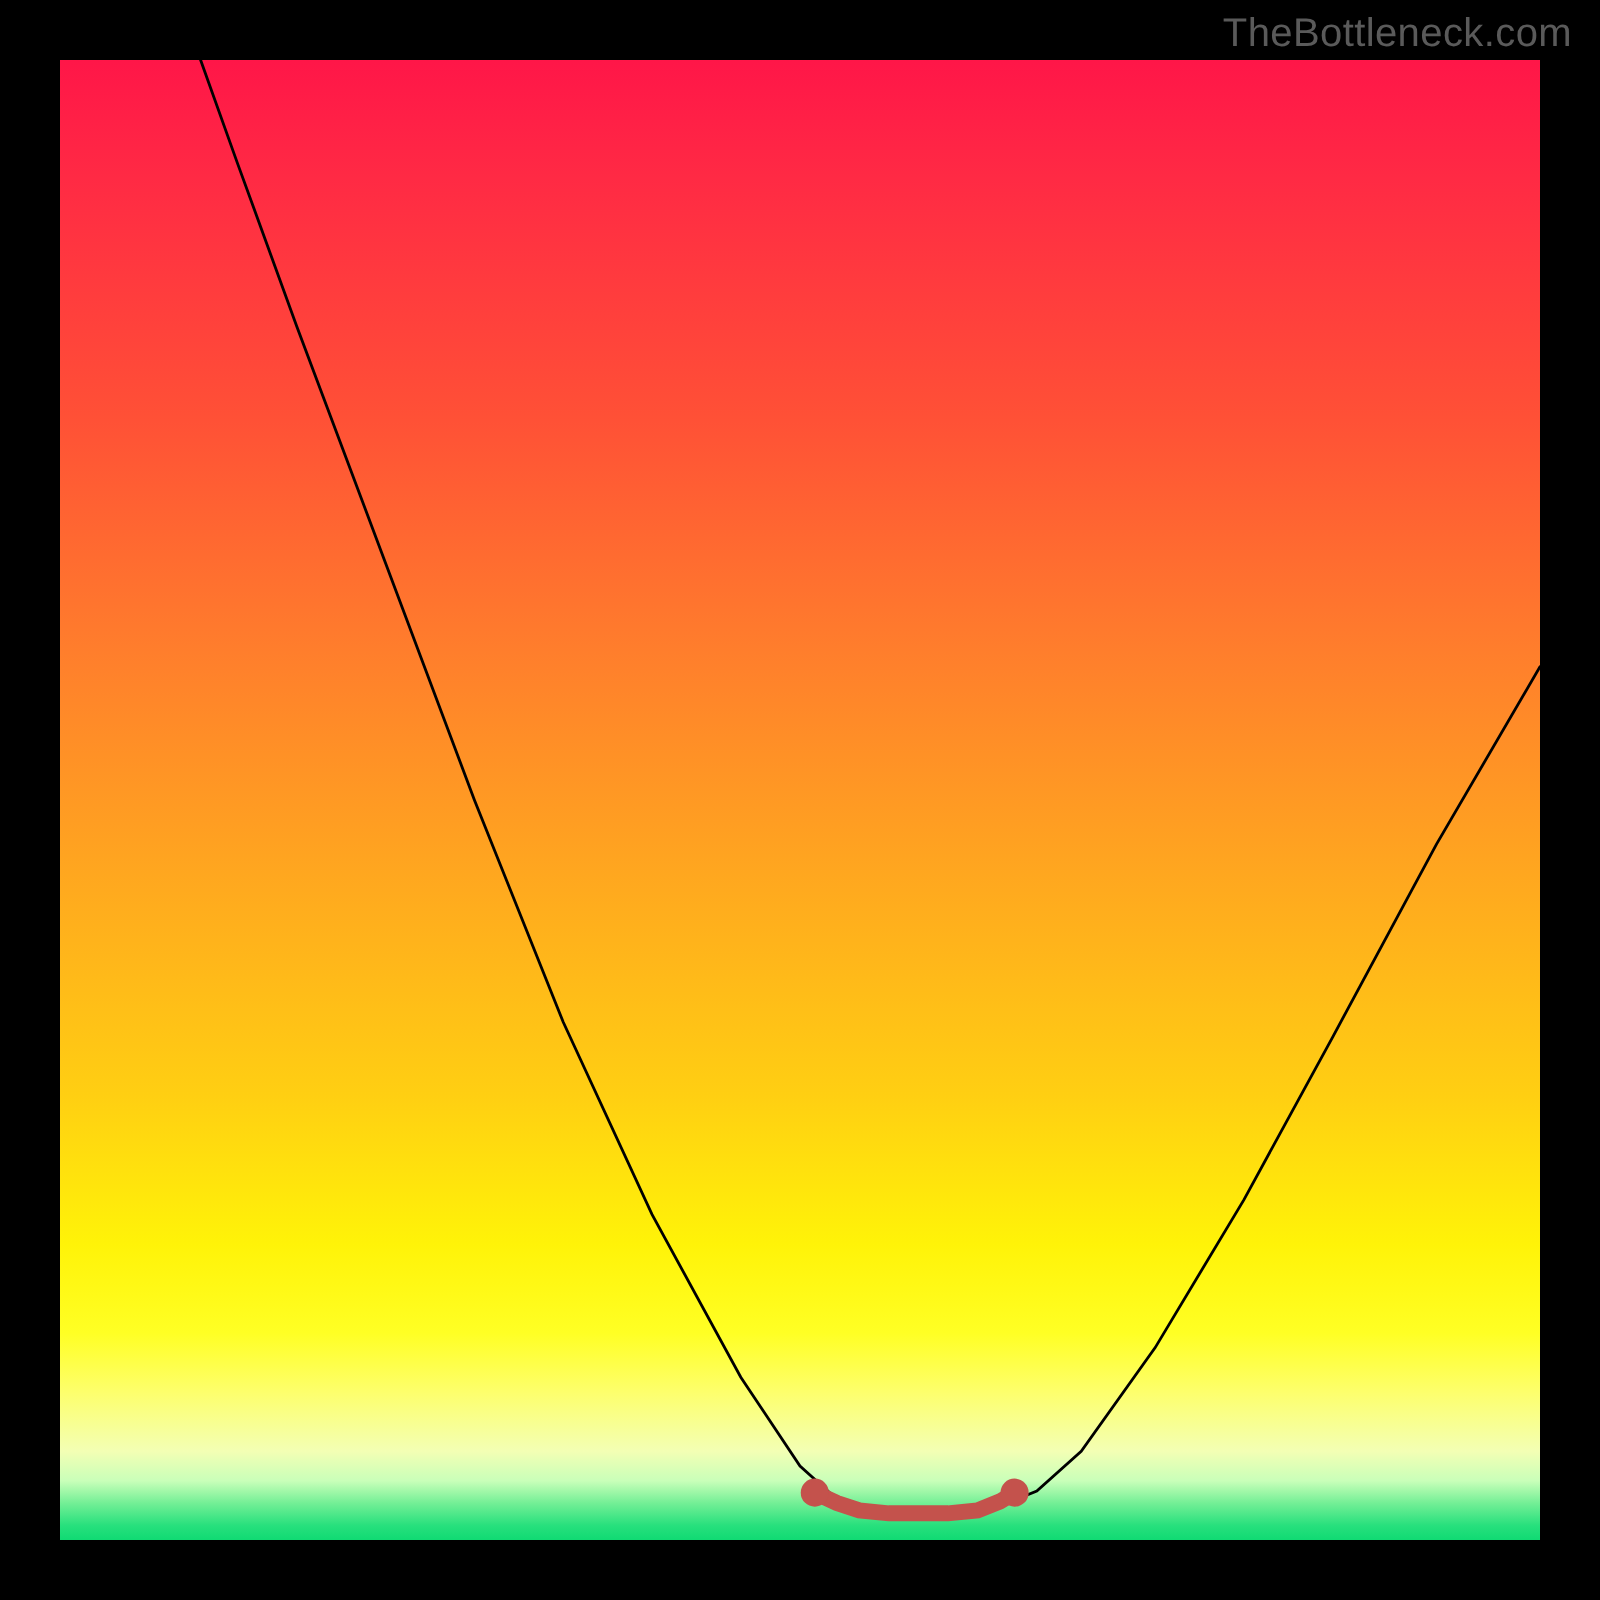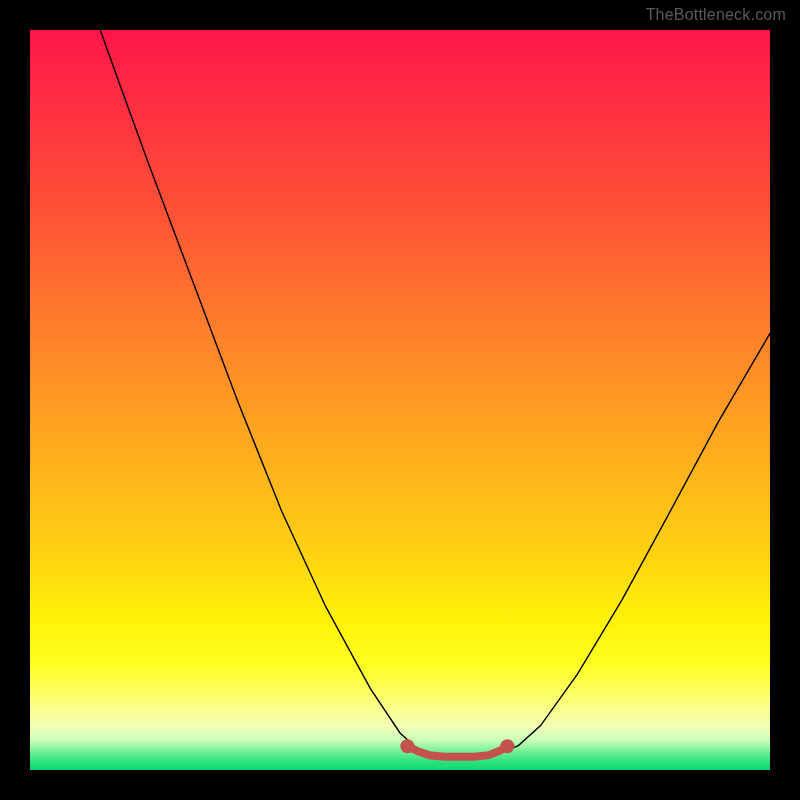--- a/index.html
+++ b/index.html
@@ -15,21 +15,21 @@
     width: 800px;
     height: 800px;
     background: #000;
   }
   .watermark {
     position: absolute;
     top: 6px;
     right: 14px;
     color: #5a5a5a;
     font-family: Arial, Helvetica, sans-serif;
-    font-size: 16px;
+    font-size: 20px;
     font-weight: 500;
     letter-spacing: 0.2px;
     z-index: 50;
     user-select: none;
   }
   .plot-area {
     position: absolute;
     left: 30px;
     top: 30px;
     width: 740px;

